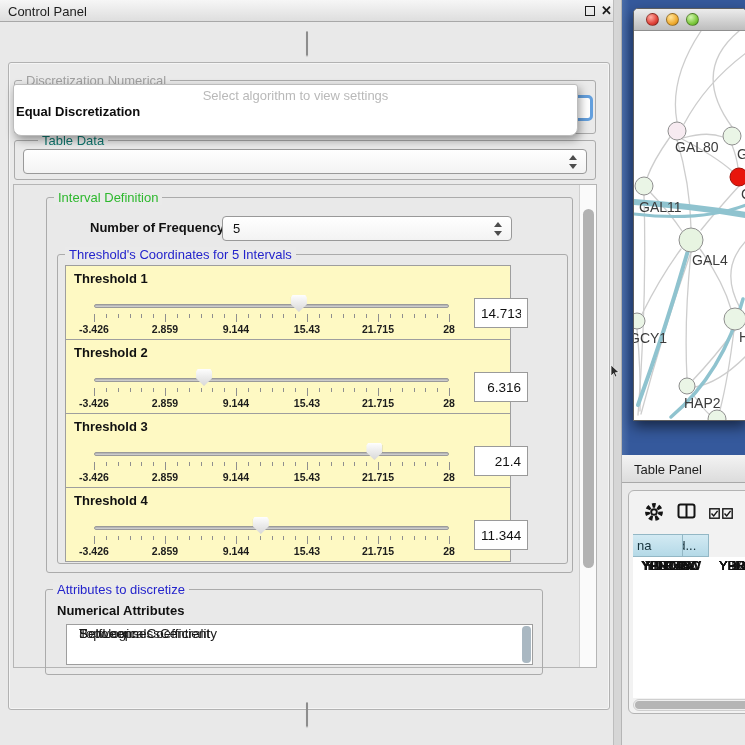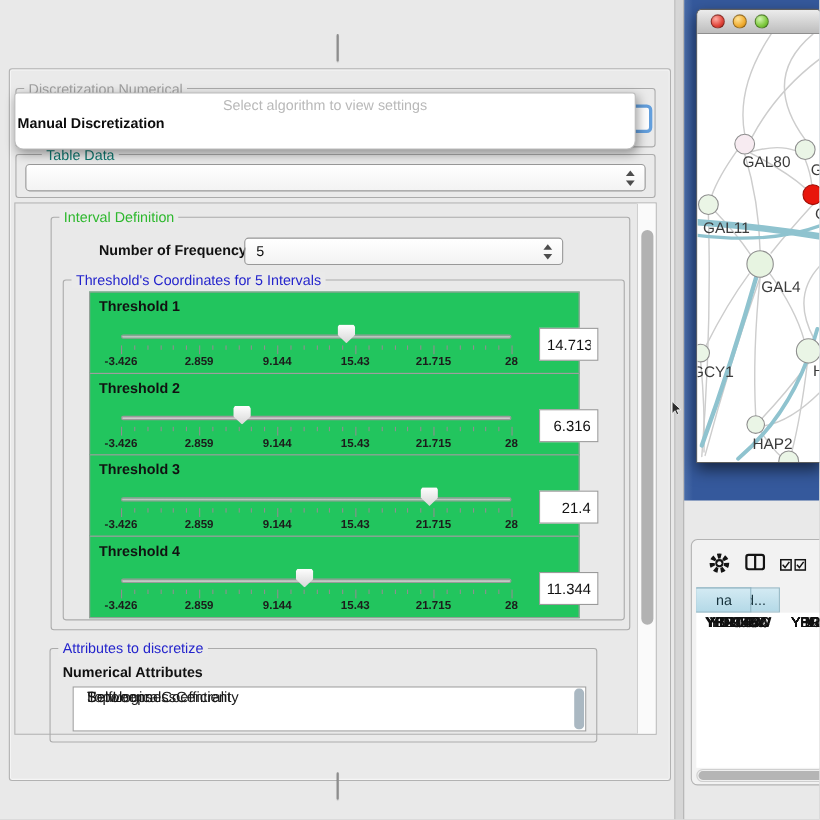--- a/index.html
+++ b/index.html
@@ -47,21 +47,21 @@
   .alg-prompt{left:0;top:3px;width:100%;text-align:center;font-size:13px;color:#b9b9b9;}
   .alg-item{left:2px;font-size:13px;color:#0c0c0c;white-space:nowrap;}
   .alg-item.b{font-weight:bold;}
 
   
   .viewport{left:13px;top:184px;width:584px;height:484px;border:1px solid #b5b5b5;background:#e9e9e9;}
   .vscroll{right:0px;top:0px;width:17px;height:482px;background:#fafafa;border-left:1px solid #cfcfcf;}
   .vthumb{left:3px;top:24px;width:11px;height:359px;border-radius:6px;background:#b2b2b2;}
 
   
-  .th-panel{left:16px;width:446px;height:75px;border:1px solid #9e9e9e;background:#22c55e;}
+  .th-panel{left:0;width:446px;height:75px;border:1px solid #9e9e9e;background:#fef9c3;}
   .th-label{left:8px;top:5px;font-size:13px;font-weight:bold;color:#111;}
   .th-slider{left:0;top:0;width:400px;height:75px;}
   .th-track{left:28px;top:38px;width:355px;height:4px;background:linear-gradient(#adadad,#d6d6d6);
       border:1px solid #9a9a9a;border-radius:3px;}
   .th-thumb{top:29px;width:16px;height:17px;background:linear-gradient(#fefefe,#d7d7d7);
       clip-path:polygon(10% 0,90% 0,100% 14%,100% 55%,50% 100%,0 55%,0 14%);
       filter:drop-shadow(0 0 1px #777);}
   .tick{top:48px;width:1px;background:#8f8f8f;}
   .tick.minor{height:4px;}
   .tick.major{height:8px;}
@@ -103,20 +103,25 @@
   .tp-hscroll{left:4px;top:208px;width:122px;height:12px;background:#efefef;border:1px solid #cfcfcf;border-radius:6px;}
   .tp-hthumb{left:1px;top:1px;width:118px;height:8px;border-radius:5px;background:#b5b5b5;}
 
   .cursor{left:610px;top:365px;z-index:40;}
 </style>
 </head>
 <body>
 
 <div id="app">
 
+  <div class="cp-titlebar">
+    <span class="cp-title">Control Panel</span>
+    <span class="float-btn"></span>
+    <span class="close-btn">✕</span>
+  </div>
 
   <div class="tabrow">
     <div class="segctl" id="top-tabs">
         <div class="seg">
           <span style="position: static;"></span>
         </div>
         <div class="seg"></div>
         <div class="seg"></div>
         <div class="seg sel"></div>
         <div class="seg"></div>
@@ -125,21 +130,21 @@
 
   <div class="mainpanel"></div>
 
   <div class="group" style="left:14px;top:80px;width:582px;height:54px;">
     <span class="group-title" style="color:#a0a0a0;">Discretization Numerical</span>
   </div>
   <div class="focus-ring"></div>
 
   <div class="alg-popup">
     <div class="alg-prompt">Select algorithm to view settings</div>
-    <div class="alg-item b" style="top:19px;">Manual Discretization</div>
+    <div class="alg-item b" style="top:19px;">Equal Discretization</div>
   </div>
 
   <div class="group" style="left:14px;top:140px;width:582px;height:40px;">
     <span class="group-title" style="color:#0f766e;margin-left:16px;">Table Data</span>
     <div class="combo" style="position:absolute;left:8px;top:8px;width:564px;height:25px;">
       <span class="stepper">
           <i class="up"></i>
           <i class="dn"></i>
         </span>
     </div>
@@ -422,20 +427,23 @@
           <text x="628" y="342" font-size="14" fill="#3c3c3c" font-family="&quot;Liberation Sans&quot;, sans-serif">GCY1</text>
           <circle cx="734" cy="318" r="11" fill="#eaf5e6" stroke="#8f8f8f" stroke-width="1"></circle>
           <text x="738" y="341" font-size="14" fill="#3c3c3c" font-family="&quot;Liberation Sans&quot;, sans-serif">H</text>
           <circle cx="686" cy="385" r="8" fill="#eaf5e6" stroke="#8f8f8f" stroke-width="1"></circle>
           <text x="683" y="407" font-size="14" fill="#3c3c3c" font-family="&quot;Liberation Sans&quot;, sans-serif">HAP2</text>
           <circle cx="716" cy="418" r="9" fill="#eaf5e6" stroke="#8f8f8f" stroke-width="1"></circle>
         </svg>
     </div>
   </div>
 
+  <div class="tp-titlebar">
+    <span class="tp-title">Table Panel</span>
+  </div>
   <div class="tp-panel">
     <div class="tp-toolbar">
       <svg style="left:14px;top:10px;" width="22" height="22" viewBox="0 0 20 20">
         <circle cx="10" cy="10" r="6" fill="none" stroke="#141414" stroke-width="4.2" stroke-dasharray="3 2.3"></circle>
         <circle cx="10" cy="10" r="3.4" fill="#141414"></circle>
         <circle cx="10" cy="10" r="1.7" fill="#f2f2f2"></circle>
       </svg>
       <svg style="left:48px;top:11px;" width="19" height="19" viewBox="0 0 19 19">
         <rect x="1.5" y="2.5" width="16" height="13" rx="2" fill="none" stroke="#141414" stroke-width="2"></rect>
         <line x1="9.5" y1="2.5" x2="9.5" y2="15.5" stroke="#141414" stroke-width="2"></line>
@@ -444,21 +452,21 @@
         <rect x="0.8" y="0.8" width="9.4" height="9.4" fill="none" stroke="#141414" stroke-width="1.4"></rect>
         <path d="M2.5 5.5 L4.7 8 L8.6 2.8" fill="none" stroke="#141414" stroke-width="1.4"></path>
       </svg>
       <svg style="left:93px;top:17px;" width="11" height="11" viewBox="0 0 11 11">
         <rect x="0.8" y="0.8" width="9.4" height="9.4" fill="none" stroke="#141414" stroke-width="1.4"></rect>
         <path d="M2.5 5.5 L4.7 8 L8.6 2.8" fill="none" stroke="#141414" stroke-width="1.4"></path>
       </svg>
     </div>
     <div class="tp-header">
       <div class="hcell" style="width:76px;">shared...</div>
-      <div class="hcell" style="width:50px;border-left:none;text-align:left;padding-left:18px;">na</div>
+      <div class="hcell" style="width:50px;border-left:none;text-align:left;padding-left:4px;">na</div>
     </div>
     <div class="tp-rows" id="tp-rows">
         <div class="trow">
           <span class="tcell" style="left: 0px; width: 76px; text-align: center;">YDL19...</span>
           <span class="tcell" style="left: 86px;">YDL1</span>
         </div>
         <div class="trow">
           <span class="tcell" style="left: 0px; width: 76px; text-align: center;">YDR27...</span>
           <span class="tcell" style="left: 86px;">YDR2</span>
         </div>

